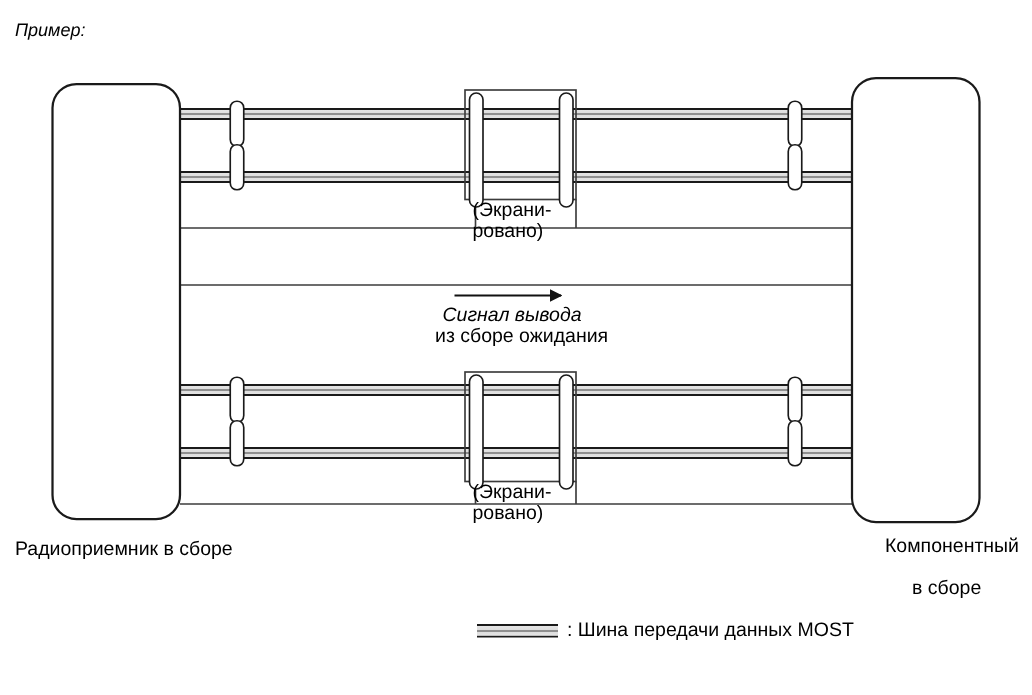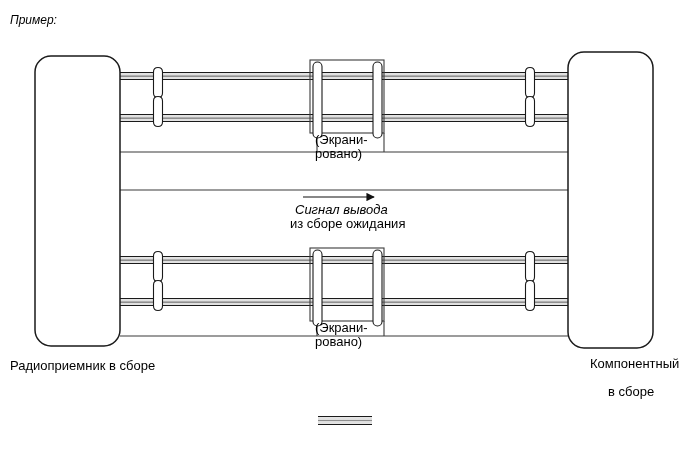--- a/index.html
+++ b/index.html
@@ -145,14 +145,15 @@
   <div class="txt" style="left:315px; top:335px;">ровано)</div>
 
   <div class="txt" style="left:295px; top:203px;font-style:italic;">Сигнал вывода</div>
   <div class="txt" style="left:290px; top:217px;">из сборе ожидания</div>
 
   <div class="txt" style="left:10px; top:359px;">Радиоприемник в сборе</div>
 
   <div class="txt" style="left:590px; top:357px;">Компонентный</div>
   <div class="txt" style="left:563px; top:385px;margin-left:45px;">в сборе</div>
 
+  <div class="txt" style="left:378px; top:413px;">: Шина передачи данных MOST</div>
 
 </div>
 
 </body></html>

